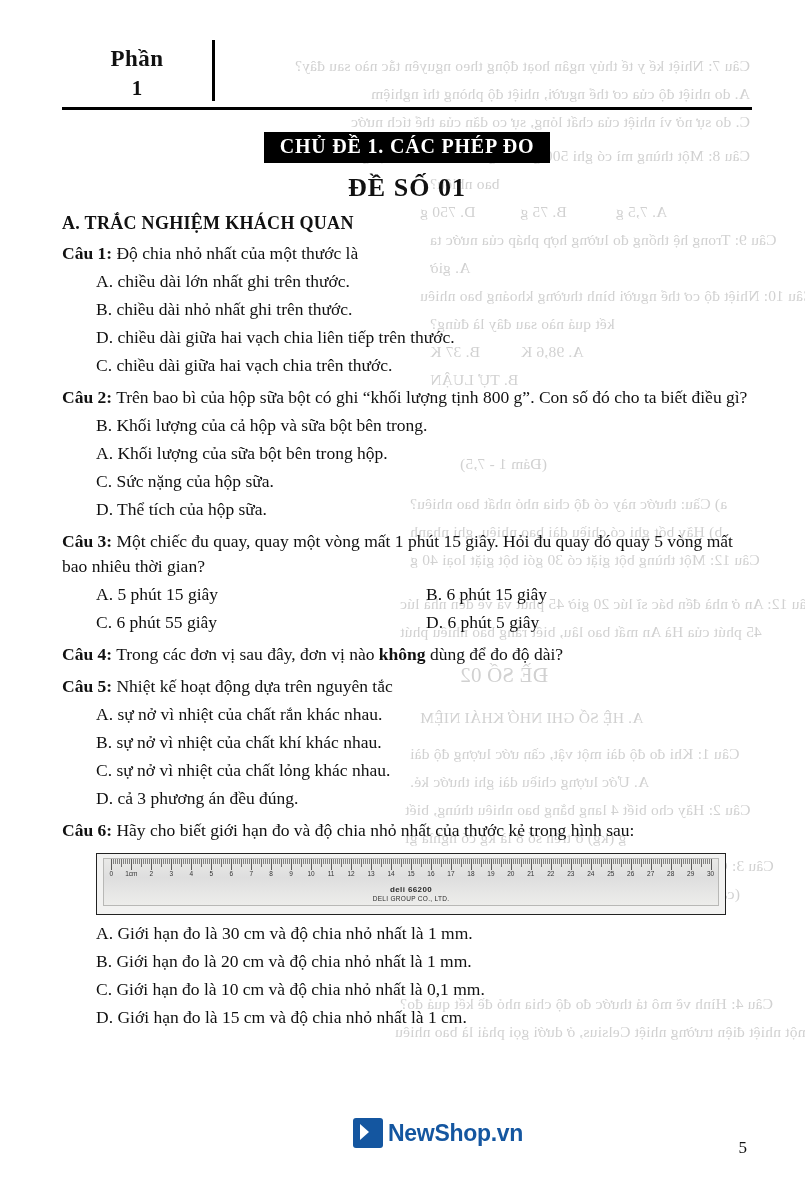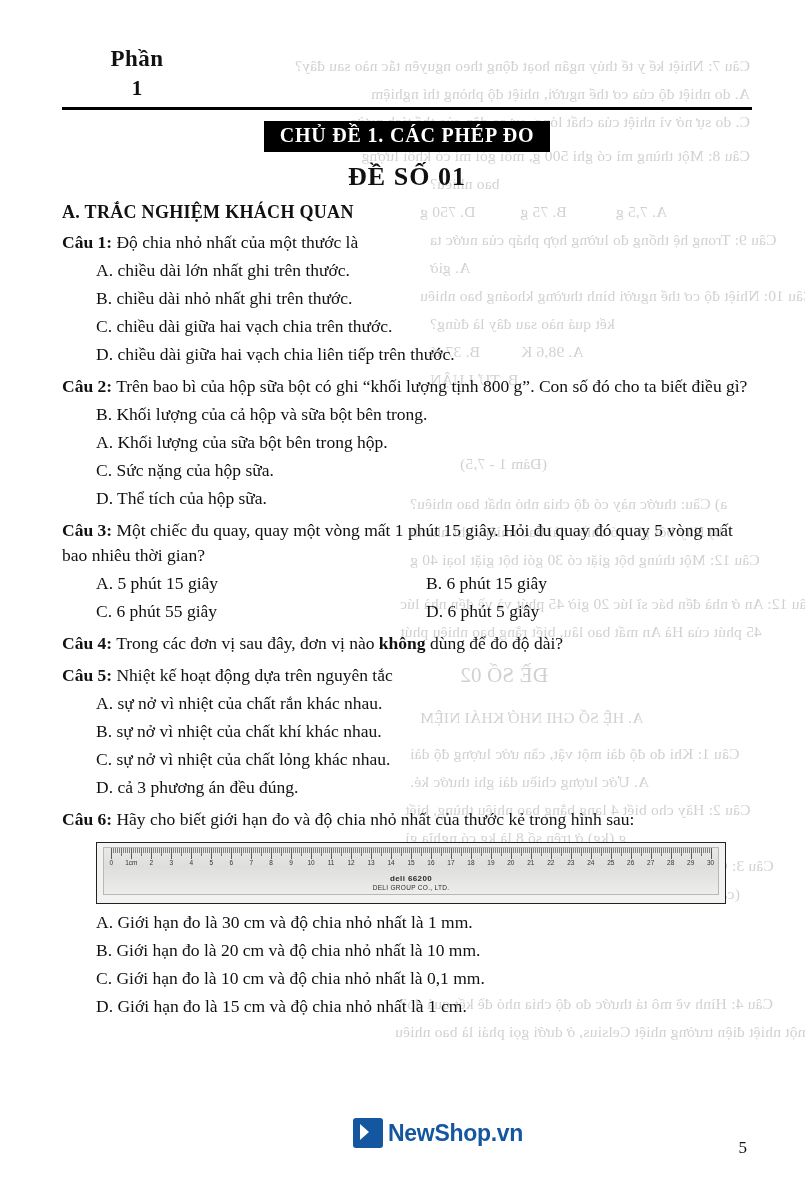--- a/index.html
+++ b/index.html
@@ -45,22 +45,21 @@
     top: 40px;
     width: 690px;
   }
 
   
   .hdr {
     display: flex;
     align-items: stretch;
     border-bottom: 3px solid #000;
     padding-bottom: 6px;
-    margin-bottom: 11px;
-    flex-direction: column;
+    margin-bottom: 22px;
   }
   .hdr-left {
     width: 150px;
     text-align: center;
     padding-top: 6px;
   }
   .hdr-left .ph-word {
     font-size: 23px;
     font-weight: bold;
     letter-spacing: .5px;
@@ -302,22 +301,22 @@
     <div class="de-so">ĐỀ SỐ 01</div>
 
     <div class="sect">A. TRẮC NGHIỆM KHÁCH QUAN</div>
 
     <div class="q">
       <span class="lbl">Câu 1:</span>
       <span>Độ chia nhỏ nhất của một thước là</span>
     </div>
     <div class="opt">A. chiều dài lớn nhất ghi trên thước.</div>
     <div class="opt">B. chiều dài nhỏ nhất ghi trên thước.</div>
+    <div class="opt">D. chiều dài giữa hai vạch chia liên tiếp trên thước.</div>
     <div class="opt">C. chiều dài giữa hai vạch chia trên thước.</div>
-    <div class="opt">D. chiều dài giữa hai vạch chia liên tiếp trên thước.</div>
 
     <div class="q">
       <span class="lbl">Câu 2:</span>
       <span>Trên bao bì của hộp sữa bột có ghi “khối lượng tịnh 800 g”. Con số đó cho ta biết điều gì?</span>
     </div>
     <div class="opt">B. Khối lượng của cả hộp và sữa bột bên trong.</div>
     <div class="opt">A. Khối lượng của sữa bột bên trong hộp.</div>
     <div class="opt">C. Sức nặng của hộp sữa.</div>
     <div class="opt">D. Thể tích của hộp sữa.</div>
 
@@ -690,21 +689,21 @@
             <div class="tnum" style="left: 98.8%;">30</div>
           </div>
         <div class="brand">
           <div class="b1">deli 66200</div>
           <div class="b2">DELI GROUP CO., LTD.</div>
         </div>
       </div>
     </div>
 
     <div class="opt">A. Giới hạn đo là 30 cm và độ chia nhỏ nhất là 1 mm.</div>
-    <div class="opt">B. Giới hạn đo là 20 cm và độ chia nhỏ nhất là 10 mm.</div>
+    <div class="opt">B. Giới hạn đo là 20 cm và độ chia nhỏ nhất là 1 mm.</div>
     <div class="opt">C. Giới hạn đo là 10 cm và độ chia nhỏ nhất là 0,1 mm.</div>
     <div class="opt">D. Giới hạn đo là 15 cm và độ chia nhỏ nhất là 1 cm.</div>
 
   </div>
 
   <div class="logo-wrap">
     <div class="logo-row">
       <div class="logo-mark"></div>
       <div class="logo-text">NewShop.vn</div>
     </div>

